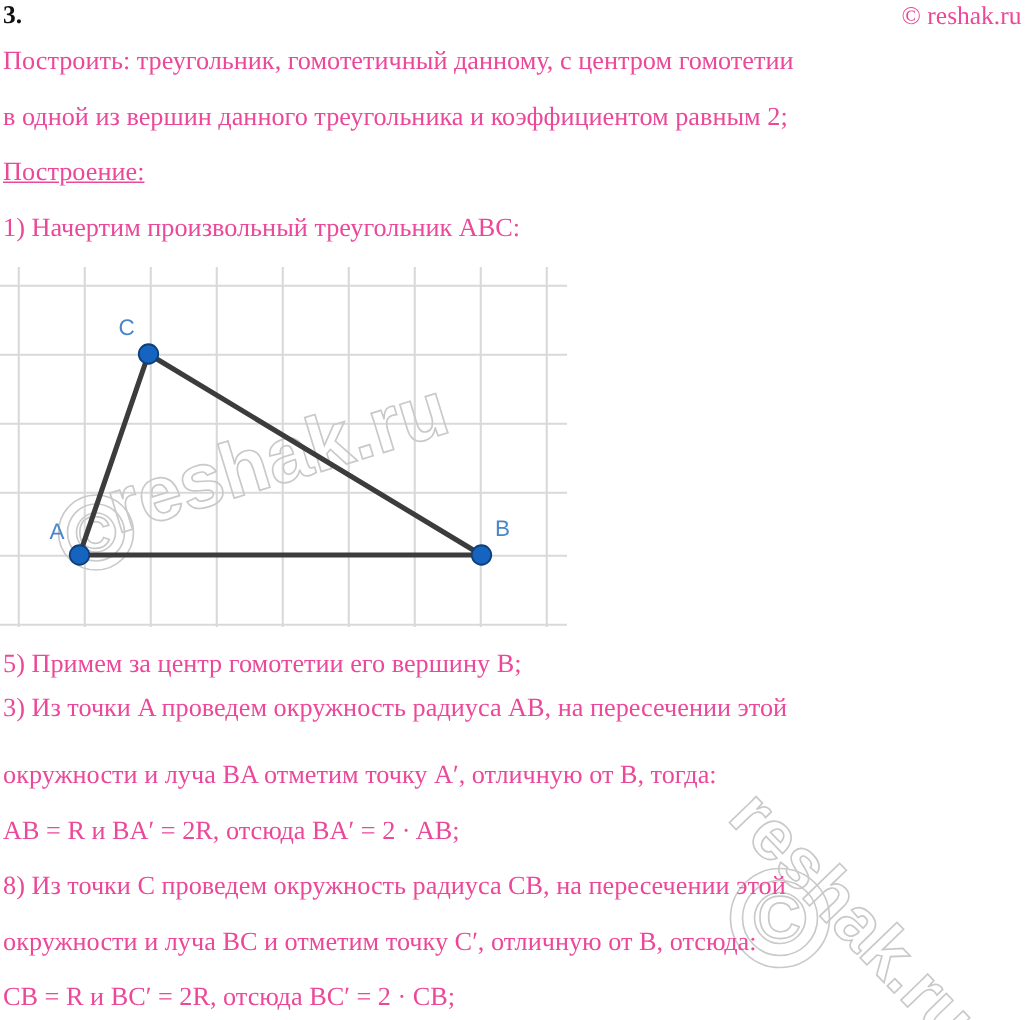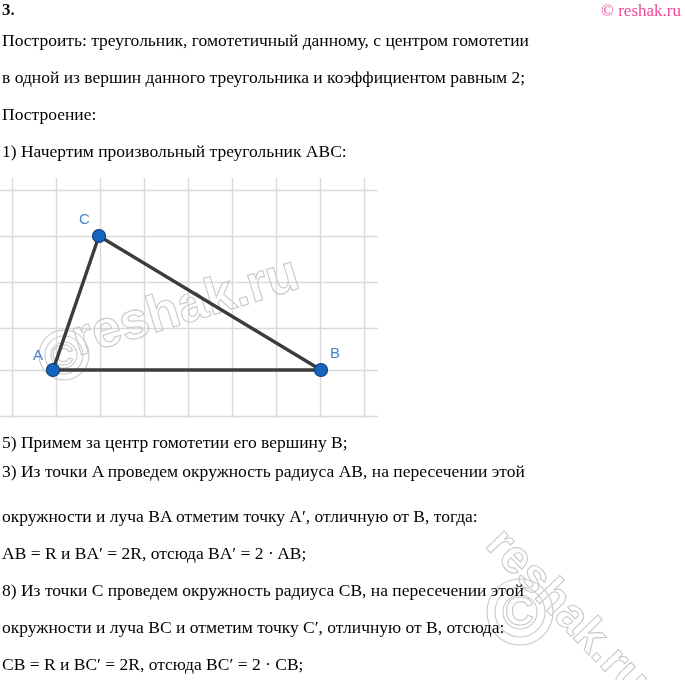--- a/index.html
+++ b/index.html
@@ -42,21 +42,21 @@
     white-space: nowrap;
   }
 
   
   .txt-line {
     position: absolute;
     left: 2px;
     font-size: 17.5px;
     line-height: 20px;
     white-space: nowrap;
-    color: #000000;
+    color: #ec4899;
   }
 
   
   #figure {
     position: absolute;
     left: 0px;
     top: 178px;
     width: 378px;
     height: 240px;
     overflow: hidden;
@@ -96,21 +96,21 @@
 </head>
 <body>
 
 <div id="header-row">
   <div id="task-number">3.</div>
   <div id="copyright-mark">© reshak.ru</div>
 </div>
 
 <div class="txt-line" style="top:30px;">Построить:  треугольник, гомотетичный данному, с центром гомотетии</div>
 <div class="txt-line" style="top:67px;">в одной из вершин данного треугольника и коэффициентом равным 2;</div>
-<div class="txt-line" style="top:104px;">Построение:</div>
+<div class="txt-line" style="top:104px;text-decoration:underline;">Построение:</div>
 <div class="txt-line" style="top:141px;text-align:right;">1) Начертим произвольный треугольник ABC:</div>
 
 <div id="figure">
 
   <svg id="grid-svg" width="378" height="240">
     <g stroke="#d9d9d9" stroke-width="1.4">
       <line x1="12.5" y1="0" x2="12.5" y2="240"></line>
       <line x1="56.5" y1="0" x2="56.5" y2="240"></line>
       <line x1="100.5" y1="0" x2="100.5" y2="240"></line>
       <line x1="144.5" y1="0" x2="144.5" y2="240"></line>

